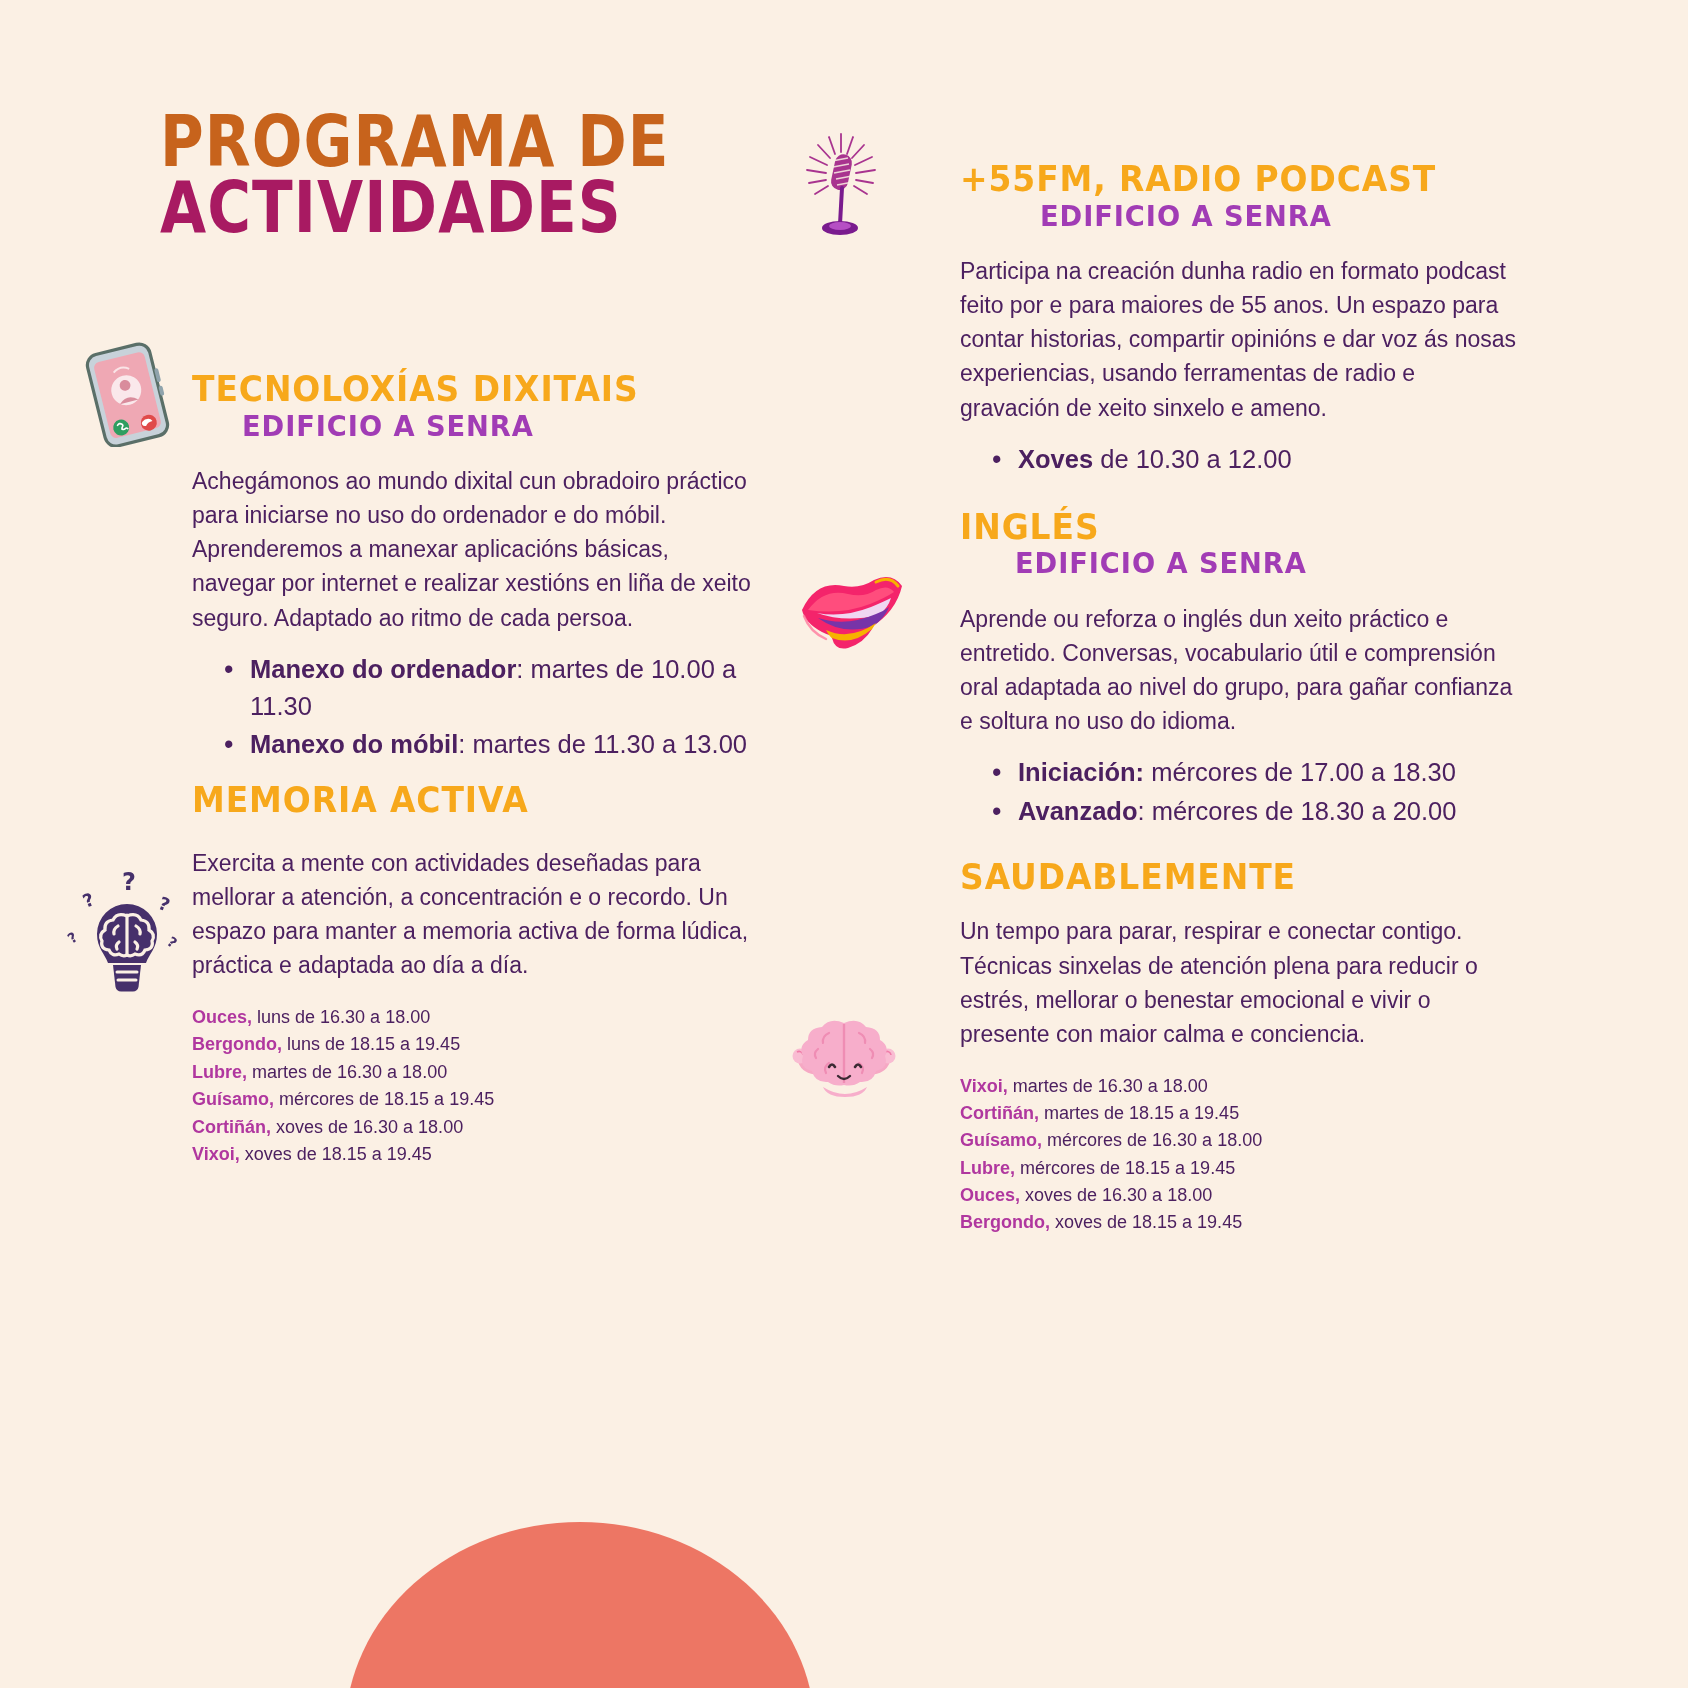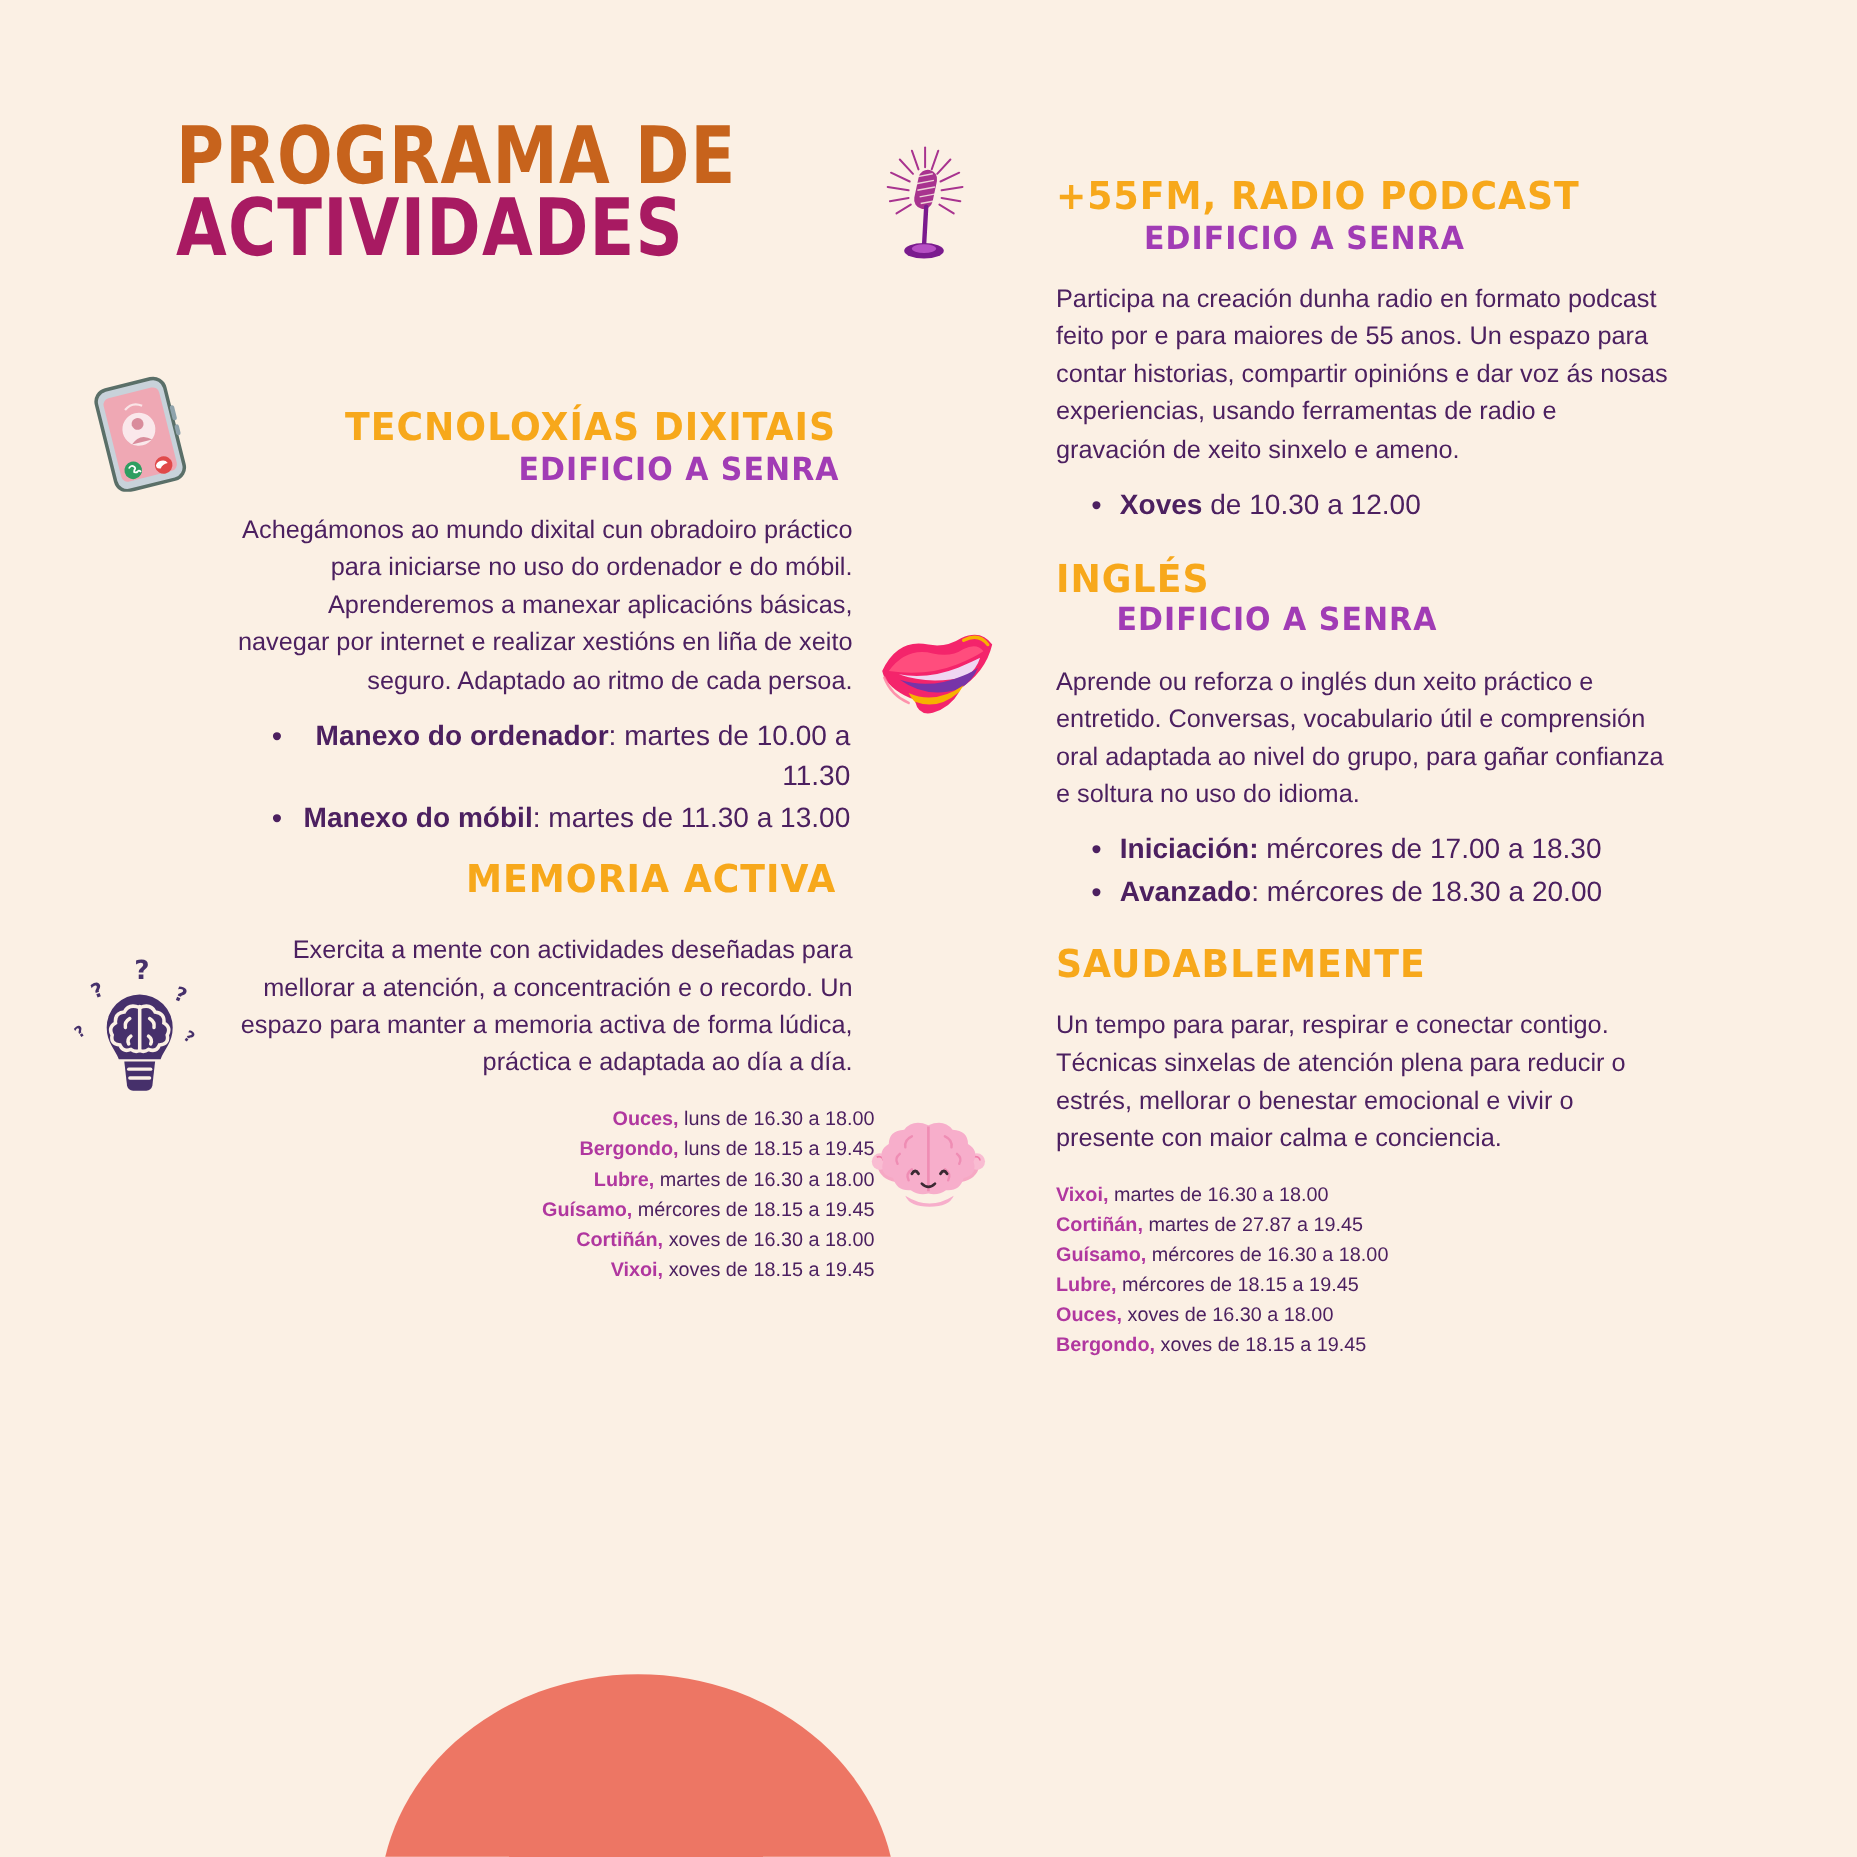--- a/index.html
+++ b/index.html
@@ -35,21 +35,21 @@
     border-radius: 50% 50% 50% 50%;
     z-index: 0;
   }
 
   
   .col {
     position: absolute;
     top: 0;
     z-index: 2;
   }
-  .col-left  { left: 75px;  width: 720px; text-align: right; }
+  .col-left  { left: 52px;  width: 720px; }
   .col-right { left: 845px; width: 790px; }
 
   
   .main-title {
     margin: 0;
     padding: 0;
     position: absolute;
     left: 160px;
     top: 108px;
     width: 620px;
@@ -367,21 +367,21 @@
           <b>Avanzado</b><span>:</span><span> mércores de 18.30 a 20.00</span>
         </li>
       </ul>
     </div>
 
     <div class="section" style="margin-top:28px;">
       <div class="sec-head" style="margin-left:115px;">SAUDABLEMENTE</div>
       <p class="body-text" style="margin-left:115px;margin-top:18px;">Un tempo para parar, respirar e conectar contigo. Técnicas sinxelas de atención plena para reducir o estrés, mellorar o benestar emocional e vivir o presente con maior calma e conciencia.</p>
       <div class="sched" style="margin-left:115px;">
         <div><span class="place">Vixoi,</span><span> martes de 16.30 a 18.00</span></div>
-        <div><span class="place">Cortiñán,</span><span> martes de 27.87 a 19.45</span></div>
+        <div><span class="place">Cortiñán,</span><span> martes de 18.15 a 19.45</span></div>
         <div><span class="place">Guísamo,</span><span> mércores de 16.30 a 18.00</span></div>
         <div><span class="place">Lubre,</span><span> mércores de 18.15 a 19.45</span></div>
         <div><span class="place">Ouces,</span><span>  xoves de 16.30 a 18.00</span></div>
         <div><span class="place">Bergondo,</span><span> xoves de 18.15 a 19.45</span></div>
       </div>
     </div>
 
   </div>
 
 </div>

